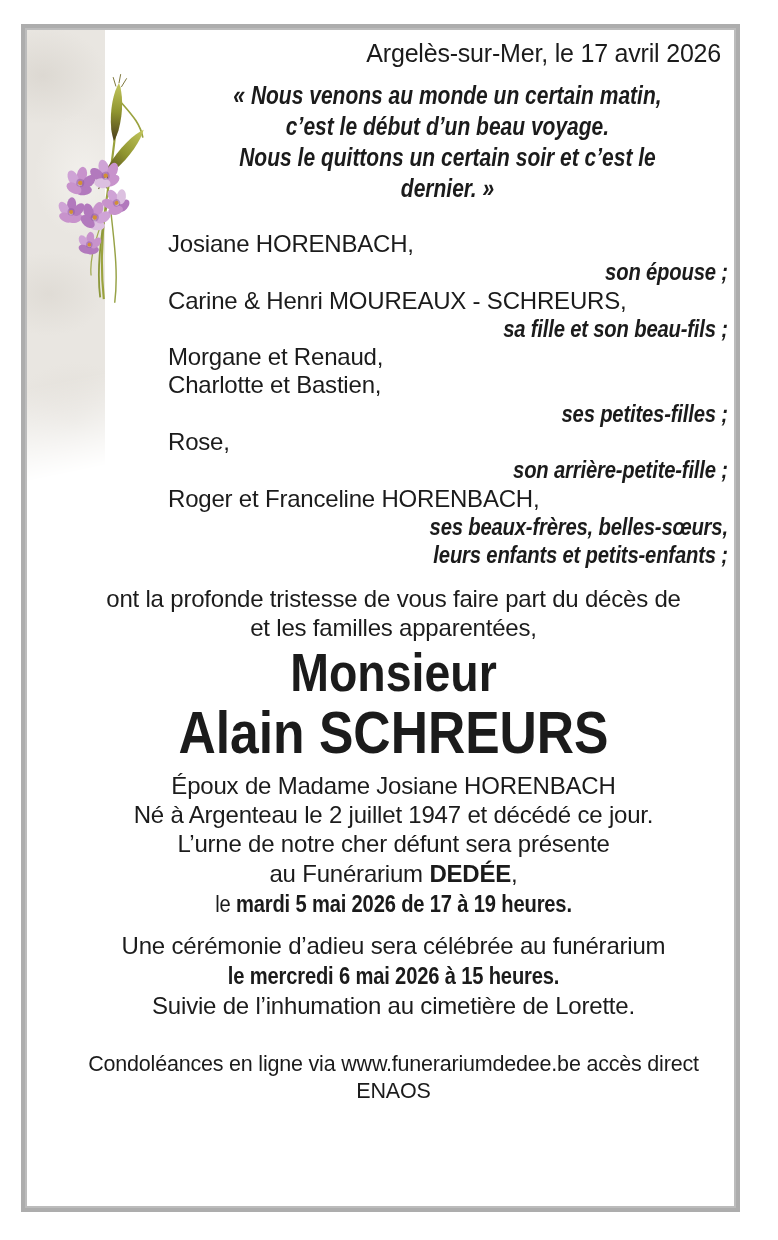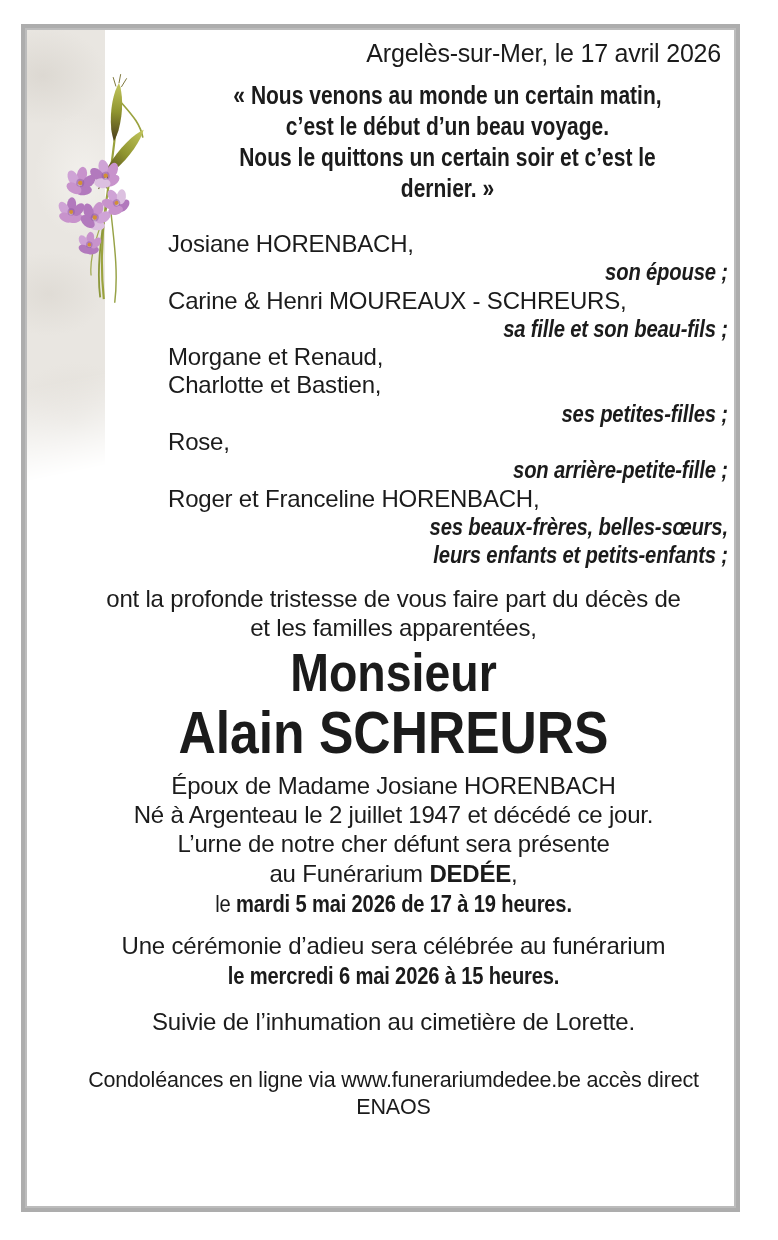--- a/index.html
+++ b/index.html
@@ -30,37 +30,37 @@
 
   .content { position:absolute; inset:0; }
 
   .t   { letter-spacing:-0.2px; }
   .c   { text-align:center; margin-left:26px; }
 
   .dateline { margin-top:6px; text-align:right; padding-right:13px;
               font-size:25px; line-height:34px; }
 
   .quote { margin-top:10px; margin-left:134px; text-align:center;
-           font-weight:bold; font-size:25px; line-height:31px; }
+           font-weight:bold; font-style:italic; font-size:25px; line-height:31px; }
 
   .family { margin-top:26px; margin-left:141px; font-size:24px; line-height:28.3px; }
   .family .rel { font-weight:bold; font-style:italic; text-align:right;
                  font-size:23px; padding-right:7px; }
 
   .announce { margin-top:14px; font-size:24px; line-height:29px; }
 
   .title1 { margin-top:2px; font-size:54px; line-height:57px; font-weight:bold; }
   .title2 { font-size:60px; line-height:64px; font-weight:bold; }
 
   .sub { margin-top:6px; font-size:24px; line-height:29px; }
 
   .para    { font-size:24px; line-height:30px; }
   .urn     { }
   .cer     { margin-top:12px; }
-  .inh     { margin-top:16px; }
+  .inh     { }
 
   .footer1 { margin-top:30px; font-size:21.5px; line-height:27px; }
 
   b { font-weight:bold; }
 
   
   .nx-c { transform:scaleX(.84); transform-origin:50% 50%; }
   .nx-t { transform:scaleX(.86); transform-origin:50% 50%; }
   .family .rel { transform:scaleX(.88); transform-origin:100% 50%; }
 </style>

